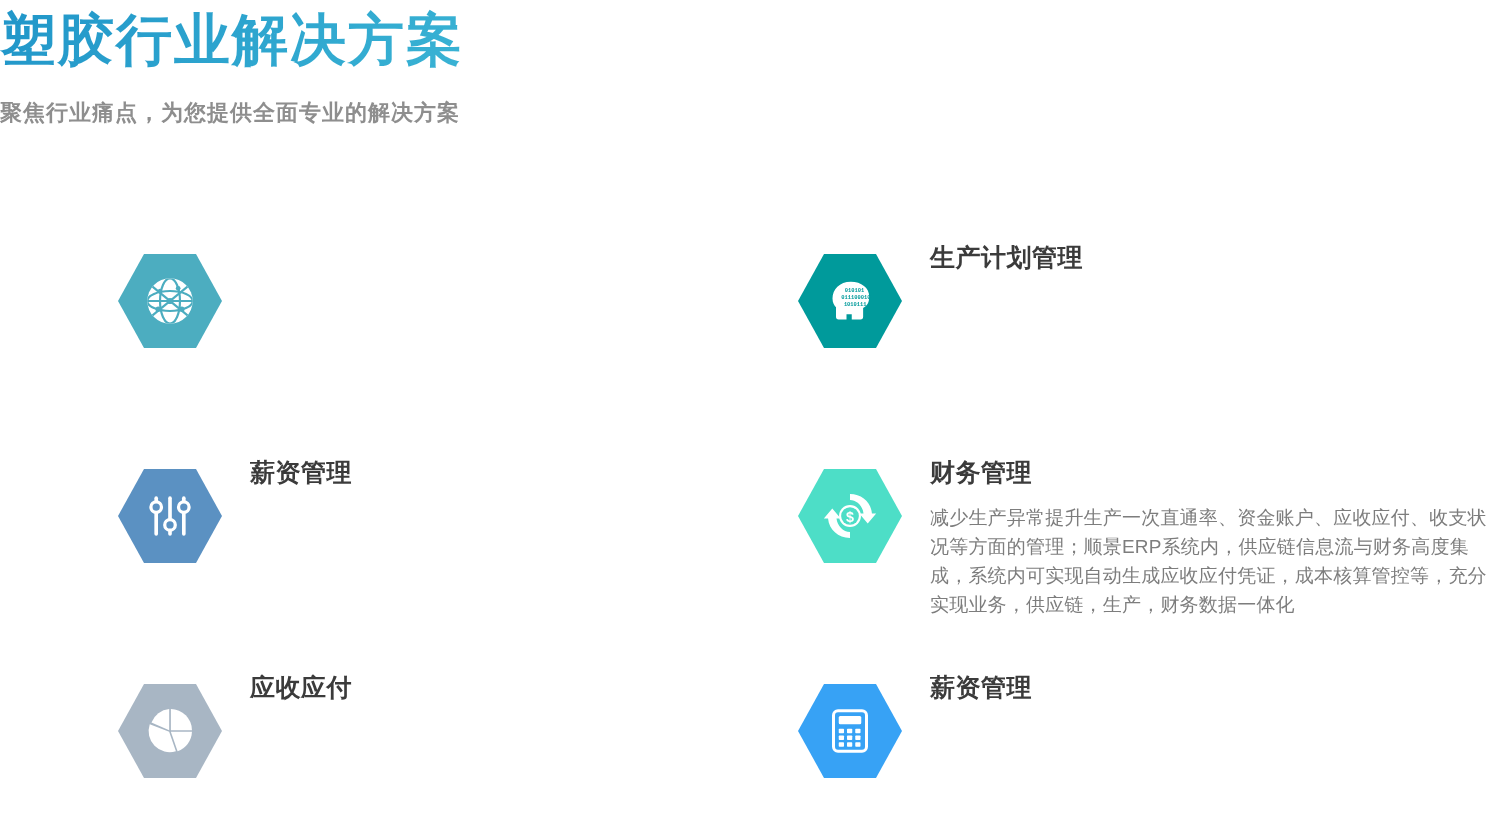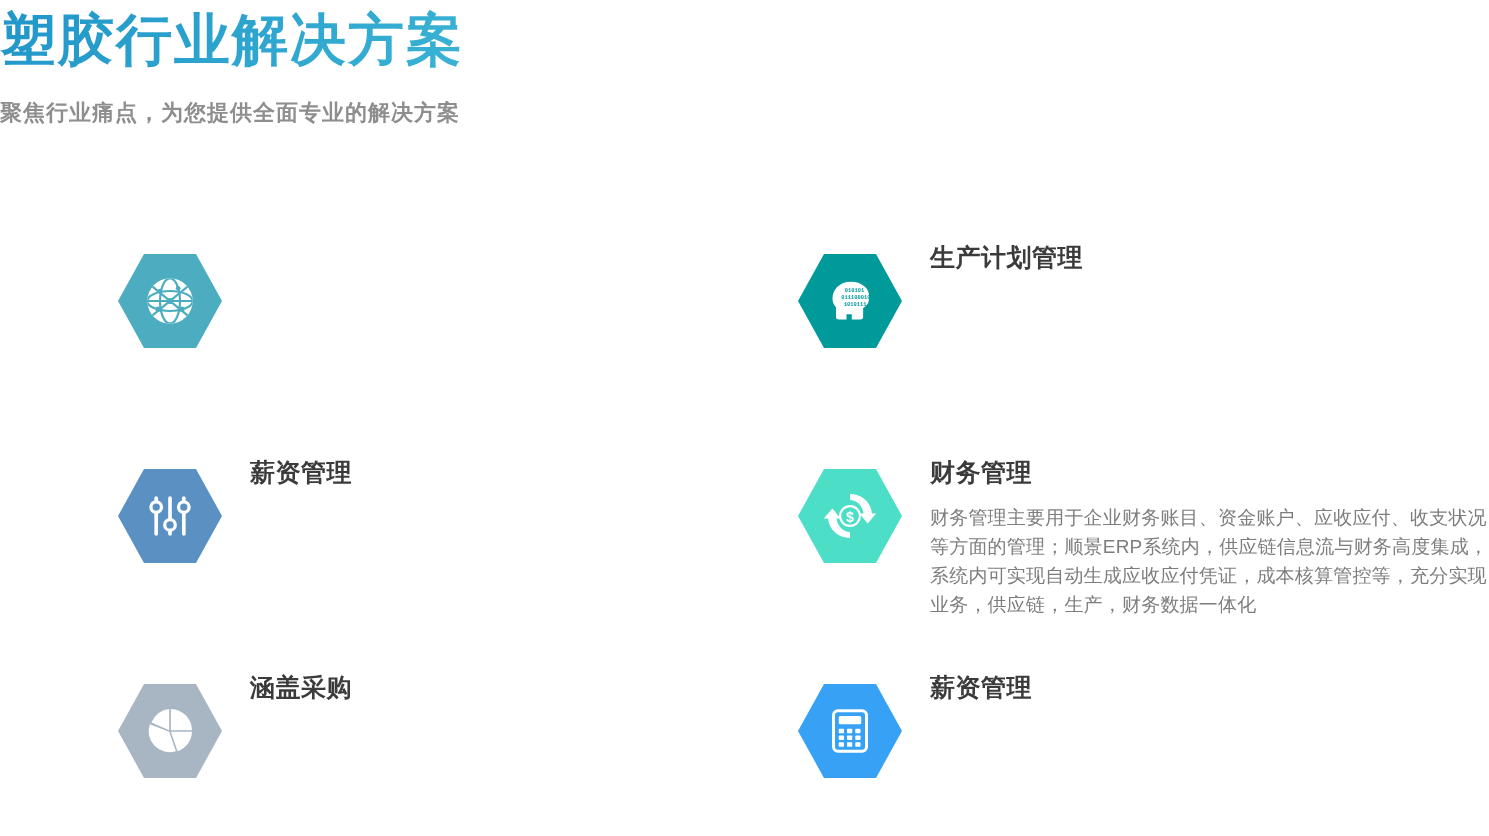--- a/index.html
+++ b/index.html
@@ -192,41 +192,41 @@
             <path d="M32 58 C18 58 7 48 6 35 L1 35 L11 23 L21 35 L16 35 C17 44 24 51 32 51 Z" fill="#ffffff"></path>
             <circle cx="32" cy="32" r="13" fill="#ffffff"></circle>
             <circle cx="32" cy="32" r="10.5" fill="#4ddec7"></circle>
             <text x="32" y="39" text-anchor="middle" fill="#ffffff" font-family="'Liberation Sans', sans-serif" font-size="17" font-weight="bold">$</text>
           </svg>
         </span>
       </div>
     </div>
     <div class="card-body">
       <h3 class="card-title">财务管理</h3>
-      <p class="card-desc">财务管理主要用于企业财务账目、资金账户、应收应付、收支状况等方面的管理；顺景ERP系统内，供应链信息流与财务高度集成，系统内可实现自动生成应收应付凭证，成本核算管控等，充分实现业务，供应链，生产，财务数据一体化</p>
+      <p class="card-desc">减少生产异常提升生产一次直通率、资金账户、应收应付、收支状况等方面的管理；顺景ERP系统内，供应链信息流与财务高度集成，系统内可实现自动生成应收应付凭证，成本核算管控等，充分实现业务，供应链，生产，财务数据一体化</p>
     </div>
   </div>
 
   <div class="card col-left">
     <div class="card-icon-wrap">
       <div class="hexagon" style="background:#a8b6c4;">
         <span>
           <svg width="54" height="54" viewBox="0 0 64 64">
             <g fill="#ffffff">
               <path d="M31 31 L31 6 A25 25 0 0 0 10 22 Z"></path>
               <path d="M33 31 L33 6 A25 25 0 0 1 58 31 Z"></path>
               <path d="M33 33 L58 33 A25 25 0 0 1 41 56 Z"></path>
               <path d="M31 33 L39 56 A25 25 0 0 1 8 24 Z"></path>
             </g>
           </svg>
         </span>
       </div>
     </div>
     <div class="card-body">
-      <h3 class="card-title">涵盖采购</h3>
+      <h3 class="card-title">应收应付</h3>
     </div>
   </div>
 
   <div class="card col-right">
     <div class="card-icon-wrap">
       <div class="hexagon" style="background:#37a2f5;">
         <span>
           <svg width="48" height="48" viewBox="0 0 64 64">
             <rect x="10" y="5" width="44" height="54" rx="6" fill="none" stroke="#ffffff" stroke-width="4"></rect>
             <rect x="17" y="12" width="30" height="11" rx="2" fill="#ffffff"></rect>

